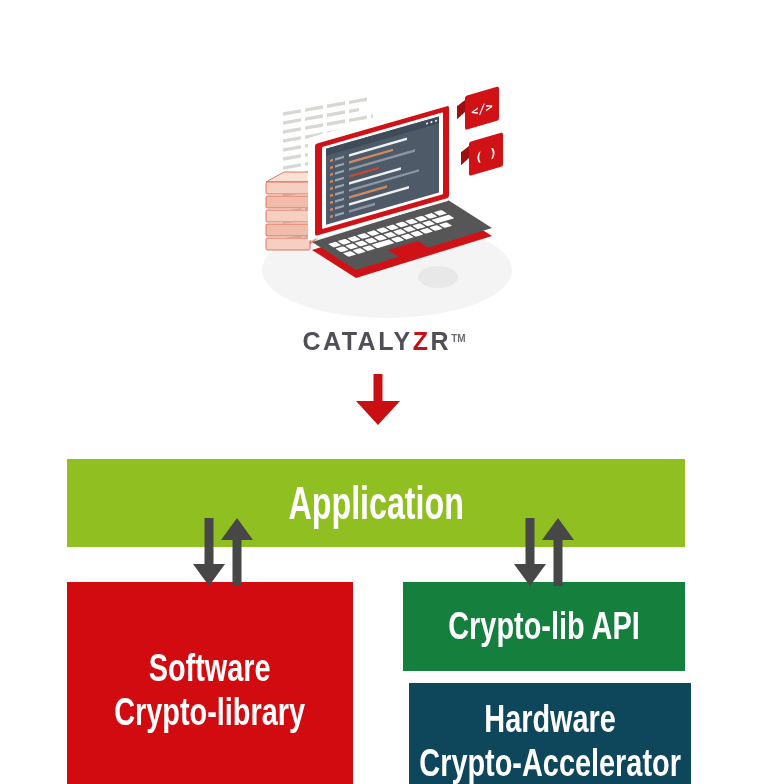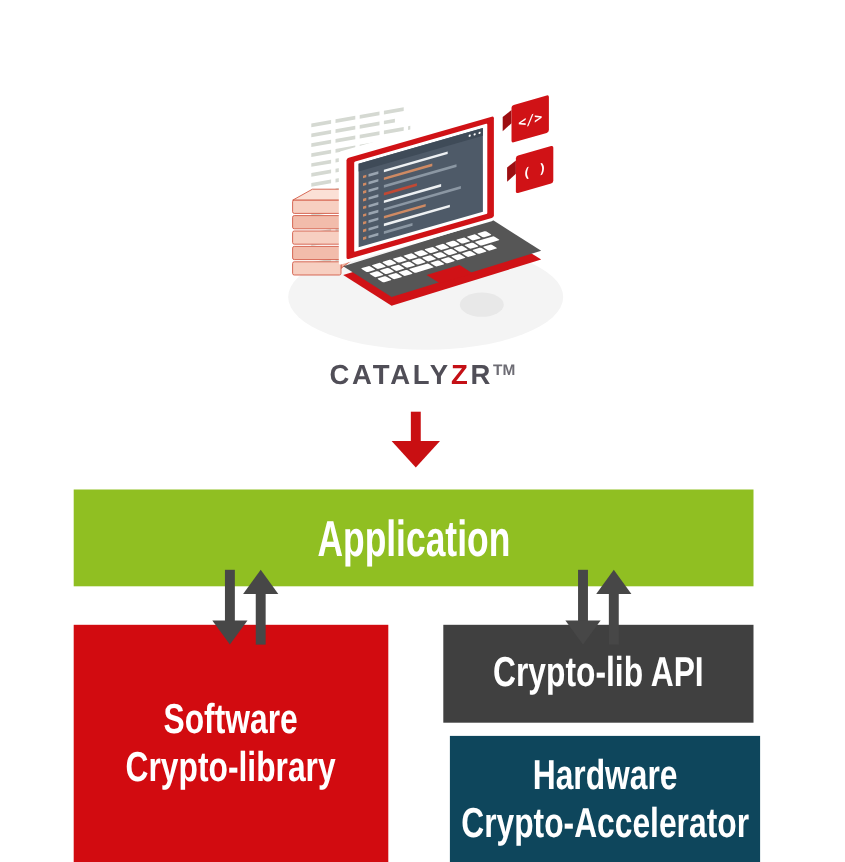--- a/index.html
+++ b/index.html
@@ -13,38 +13,38 @@
   
   #illustration{left:250px;top:72px;width:290px;height:255px;}
 
   
   #brand{
     left:0;right:0;top:329px;text-align:center;
     font-size:25px;font-weight:bold;letter-spacing:2.5px;
     color:#504e57;line-height:1;
   }
   #brand .z{color:#c41016;}
-  #brand sup{font-size:14px;letter-spacing:0;vertical-align:8px;color:#6d6c74;}
+  #brand sup{font-size:10px;letter-spacing:0;vertical-align:8px;color:#6d6c74;}
 
   
   svg.arrow{display:block;}
   #flow-arrow{left:345px;top:374px;z-index:3;}
   #exchange-left{left:192px;top:514px;z-index:3;}
   #exchange-right{left:513px;top:514px;z-index:3;}
 
   
   .box{
     display:flex;align-items:center;justify-content:center;
-    color:#ffffff;font-weight:bold;text-align:center;z-index:1;
+    color:#ffffff;font-weight:bold;text-align:center;z-index:1;margin-top:14px;
   }
   .box .label{transform:scaleX(0.76);transform-origin:center;white-space:nowrap;}
   #app-box{left:67px;top:445px;width:618px;height:88px;background:#90bf22;}
   #app-box .label{font-size:46px;transform:scaleX(0.70);}
   #sw-box{left:67px;top:568px;width:286px;height:216px;background:#d20b10;}
-  #api-box{left:403px;top:568px;width:282px;height:89px;background:#404040;}
+  #api-box{left:403px;top:568px;width:282px;height:89px;background:#15803d;}
   #hw-box{left:409px;top:669px;width:282px;height:115px;background:#0e465c;}
   .box .two-line{font-size:38px;line-height:44px;}
   #api-box .label{font-size:38px;}
 </style>
 </head>
 <body>
 
 <div class="abs" id="illustration">
   <svg viewBox="0 0 290 255" width="290" height="255">
 

